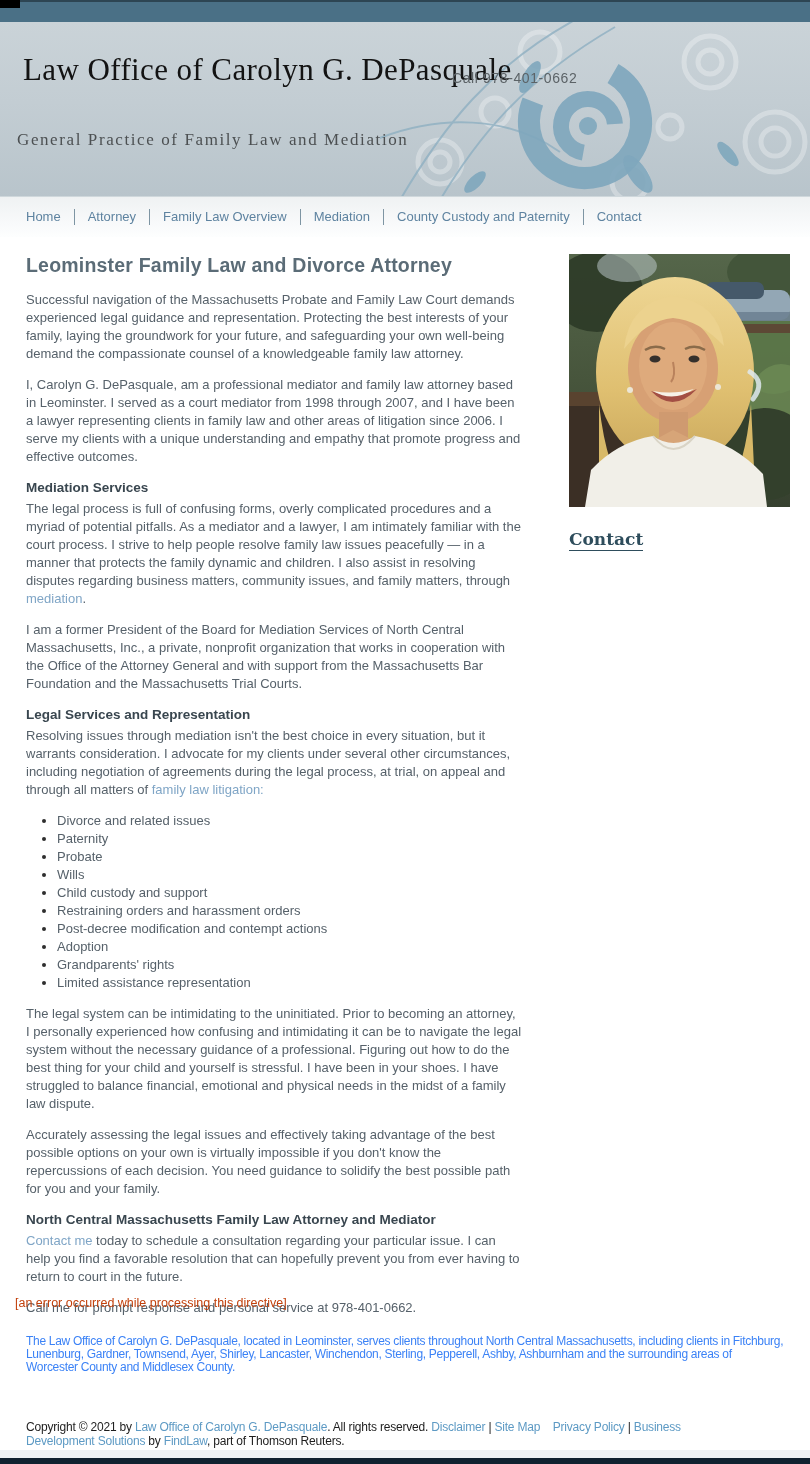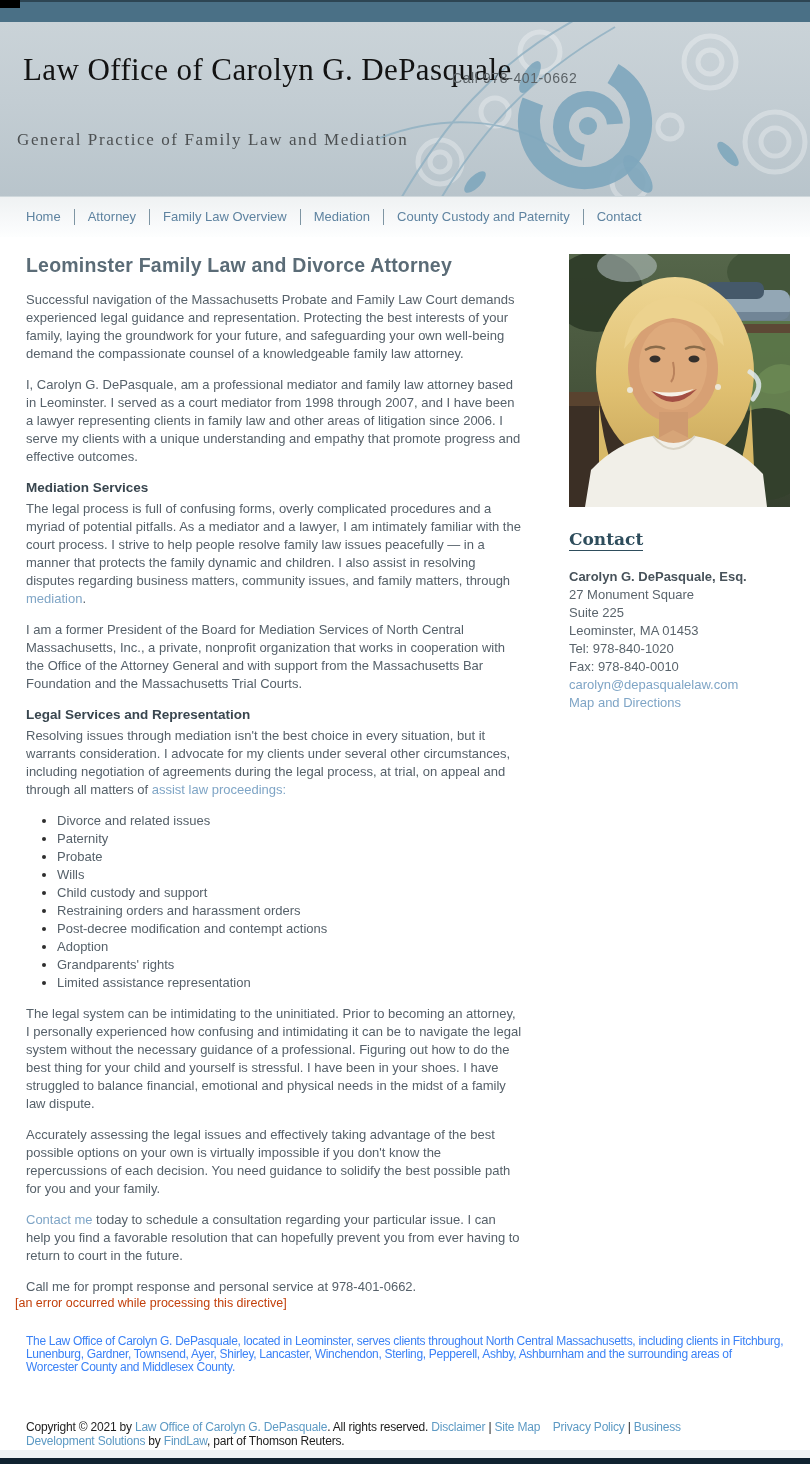--- a/index.html
+++ b/index.html
@@ -117,38 +117,39 @@
 <div class="main-col">
   <h1>Leominster Family Law and Divorce Attorney</h1>
   <p>Successful navigation of the Massachusetts Probate and Family Law Court demands experienced legal guidance and representation. Protecting the best interests of your family, laying the groundwork for your future, and safeguarding your own well-being demand the compassionate counsel of a knowledgeable family law attorney.</p>
   <p>I, Carolyn G. DePasquale, am a professional mediator and family law attorney based in Leominster. I served as a court mediator from 1998 through 2007, and I have been a lawyer representing clients in family law and other areas of litigation since 2006. I serve my clients with a unique understanding and empathy that promote progress and effective outcomes.</p>
 
   <h2>Mediation Services</h2>
   <p><span>The legal process is full of confusing forms, overly complicated procedures and a myriad of potential pitfalls. As a mediator and a lawyer, I am intimately familiar with the court process. I strive to help people resolve family law issues peacefully — in a manner that protects the family dynamic and children. I also assist in resolving disputes regarding business matters, community issues, and family matters, through </span><a class="inline-link">mediation</a><span>.</span></p>
   <p>I am a former President of the Board for Mediation Services of North Central Massachusetts, Inc., a private, nonprofit organization that works in cooperation with the Office of the Attorney General and with support from the Massachusetts Bar Foundation and the Massachusetts Trial Courts.</p>
 
   <h2>Legal Services and Representation</h2>
-  <p><span>Resolving issues through mediation isn't the best choice in every situation, but it warrants consideration. I advocate for my clients under several other circumstances, including negotiation of agreements during the legal process, at trial, on appeal and through all matters of </span><a class="inline-link">assist law proceedings:</a></p>
+  <p><span>Resolving issues through mediation isn't the best choice in every situation, but it warrants consideration. I advocate for my clients under several other circumstances, including negotiation of agreements during the legal process, at trial, on appeal and through all matters of </span><a class="inline-link">family law litigation:</a></p>
 
   <ul>
       <li>Divorce and related issues</li>
       <li>Paternity</li>
       <li>Probate</li>
       <li>Wills</li>
       <li>Child custody and support</li>
       <li>Restraining orders and harassment orders</li>
       <li>Post-decree modification and contempt actions</li>
       <li>Adoption</li>
       <li>Grandparents' rights</li>
       <li>Limited assistance representation</li>
     </ul>
 
   <p>The legal system can be intimidating to the uninitiated. Prior to becoming an attorney, I personally experienced how confusing and intimidating it can be to navigate the legal system without the necessary guidance of a professional. Figuring out how to do the best thing for your child and yourself is stressful. I have been in your shoes. I have struggled to balance financial, emotional and physical needs in the midst of a family law dispute.</p>
   <p>Accurately assessing the legal issues and effectively taking advantage of the best possible options on your own is virtually impossible if you don't know the repercussions of each decision. You need guidance to solidify the best possible path for you and your family.</p>
 
+  <h2>North Central Massachusetts Family Law Attorney and Mediator</h2>
   <p><a class="inline-link">Contact me</a><span> today to schedule a consultation regarding your particular issue. I can help you find a favorable resolution that can hopefully prevent you from ever having to return to court in the future.</span></p>
   <p>Call me for prompt response and personal service at 978-401-0662.</p>
 </div>
 
 <aside class="sidebar">
   <svg class="photo" viewBox="0 0 221 253">
     <defs>
       <linearGradient id="bgG" x1="0" y1="0" x2="0" y2="1">
         <stop offset="0" stop-color="#55664a"></stop>
           <stop offset="0.5" stop-color="#47553c"></stop>
@@ -206,29 +207,19 @@
 
     <path d="M 16 253 L 22 216 Q 48 188 84 182 Q 104 196 126 182 Q 164 188 194 220 L 198 253 Z" fill="#f1efe8"></path>
     <path d="M 84 182 Q 104 208 126 182" fill="none" stroke="#d9d4c6" stroke-width="2"></path>
 
     <path d="M 181 118 q 16 10 3 27" stroke="#dfe9ee" stroke-width="5" fill="none" opacity="0.85" stroke-linecap="round"></path>
   </svg>
 
   <div>
     <span class="contact-heading">Contact</span>
   </div>
-  <div class="contact-block">
-    <div class="name">Carolyn G. DePasquale, Esq.</div>
-    <div>27 Monument Square</div>
-    <div>Suite 225</div>
-    <div>Leominster, MA 01453</div>
-    <div>Tel: 978-840-1020</div>
-    <div>Fax: 978-840-0010</div>
-    <a>carolyn@depasqualelaw.com</a>
-    <a>Map and Directions</a>
-  </div>
 </aside>
 
 <div class="error-directive">[an error occurred while processing this directive]</div>
 <div class="service-area">The Law Office of Carolyn G. DePasquale, located in Leominster, serves clients throughout North Central Massachusetts, including clients in Fitchburg, Lunenburg, Gardner, Townsend, Ayer, Shirley, Lancaster, Winchendon, Sterling, Pepperell, Ashby, Ashburnham and the surrounding areas of Worcester County and Middlesex County.</div>
 <div class="copyright"><span>Copyright © 2021 by </span><a class="inline-link">Law Office of Carolyn G. DePasquale</a><span>. All rights reserved. </span><a class="inline-link">Disclaimer</a><span> | </span><a class="inline-link">Site Map</a><span>    </span><a class="inline-link">Privacy Policy</a><span> | </span><a class="inline-link">Business Development Solutions</a><span> by </span><a class="inline-link">FindLaw</a><span>, part of Thomson Reuters.</span></div>
 <div class="bottom-strip"></div>
 <div class="bottom-bar"></div>
 
 </body></html>

